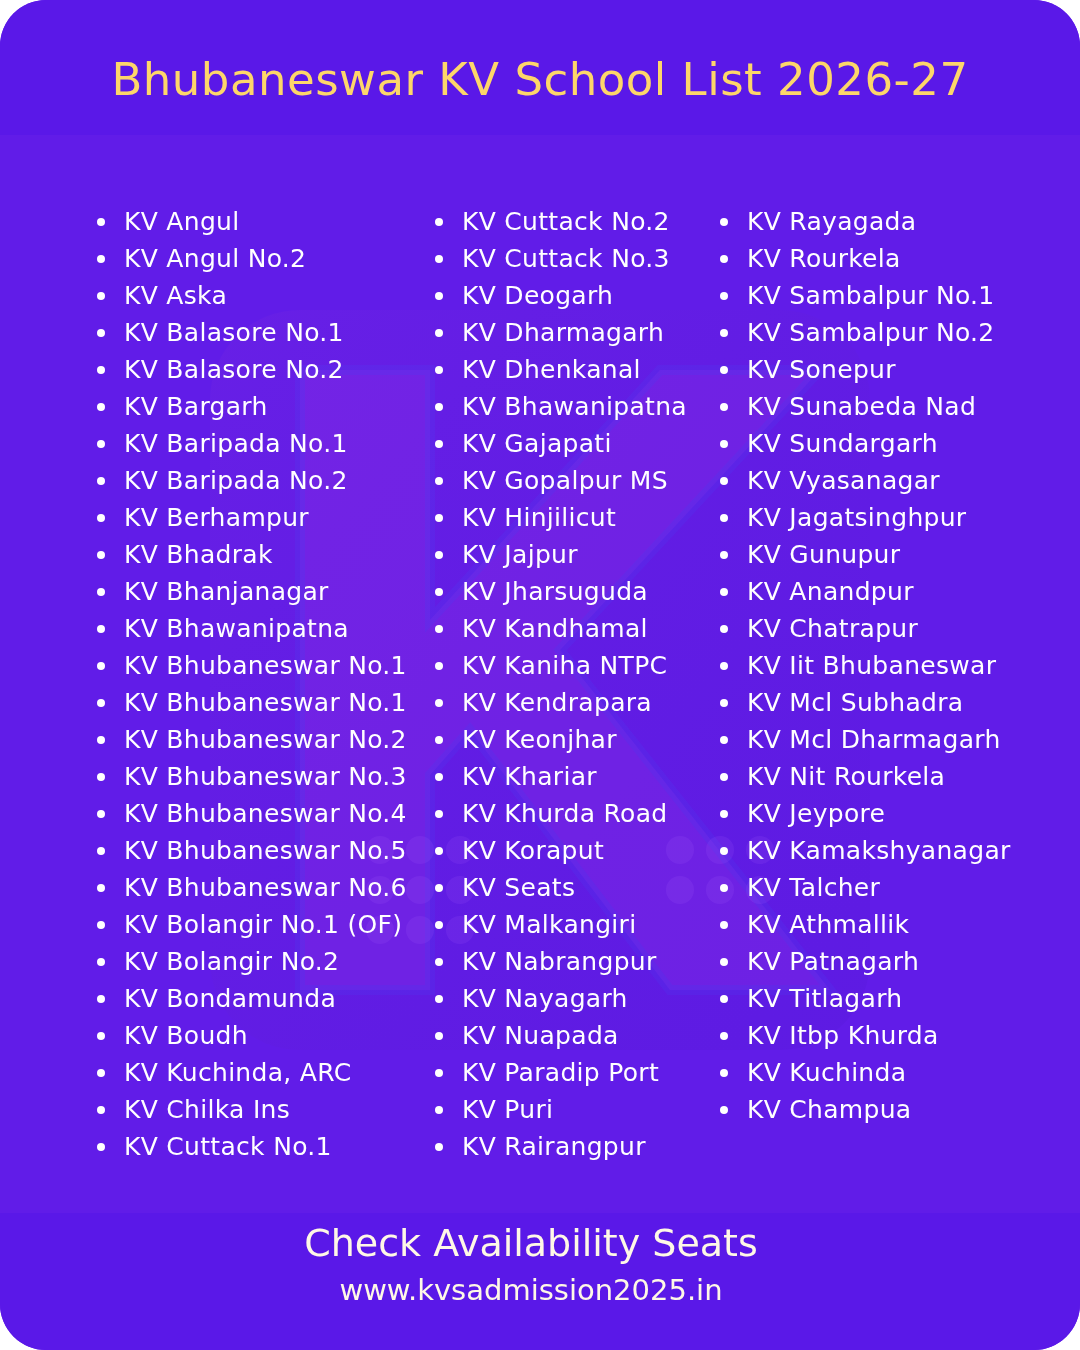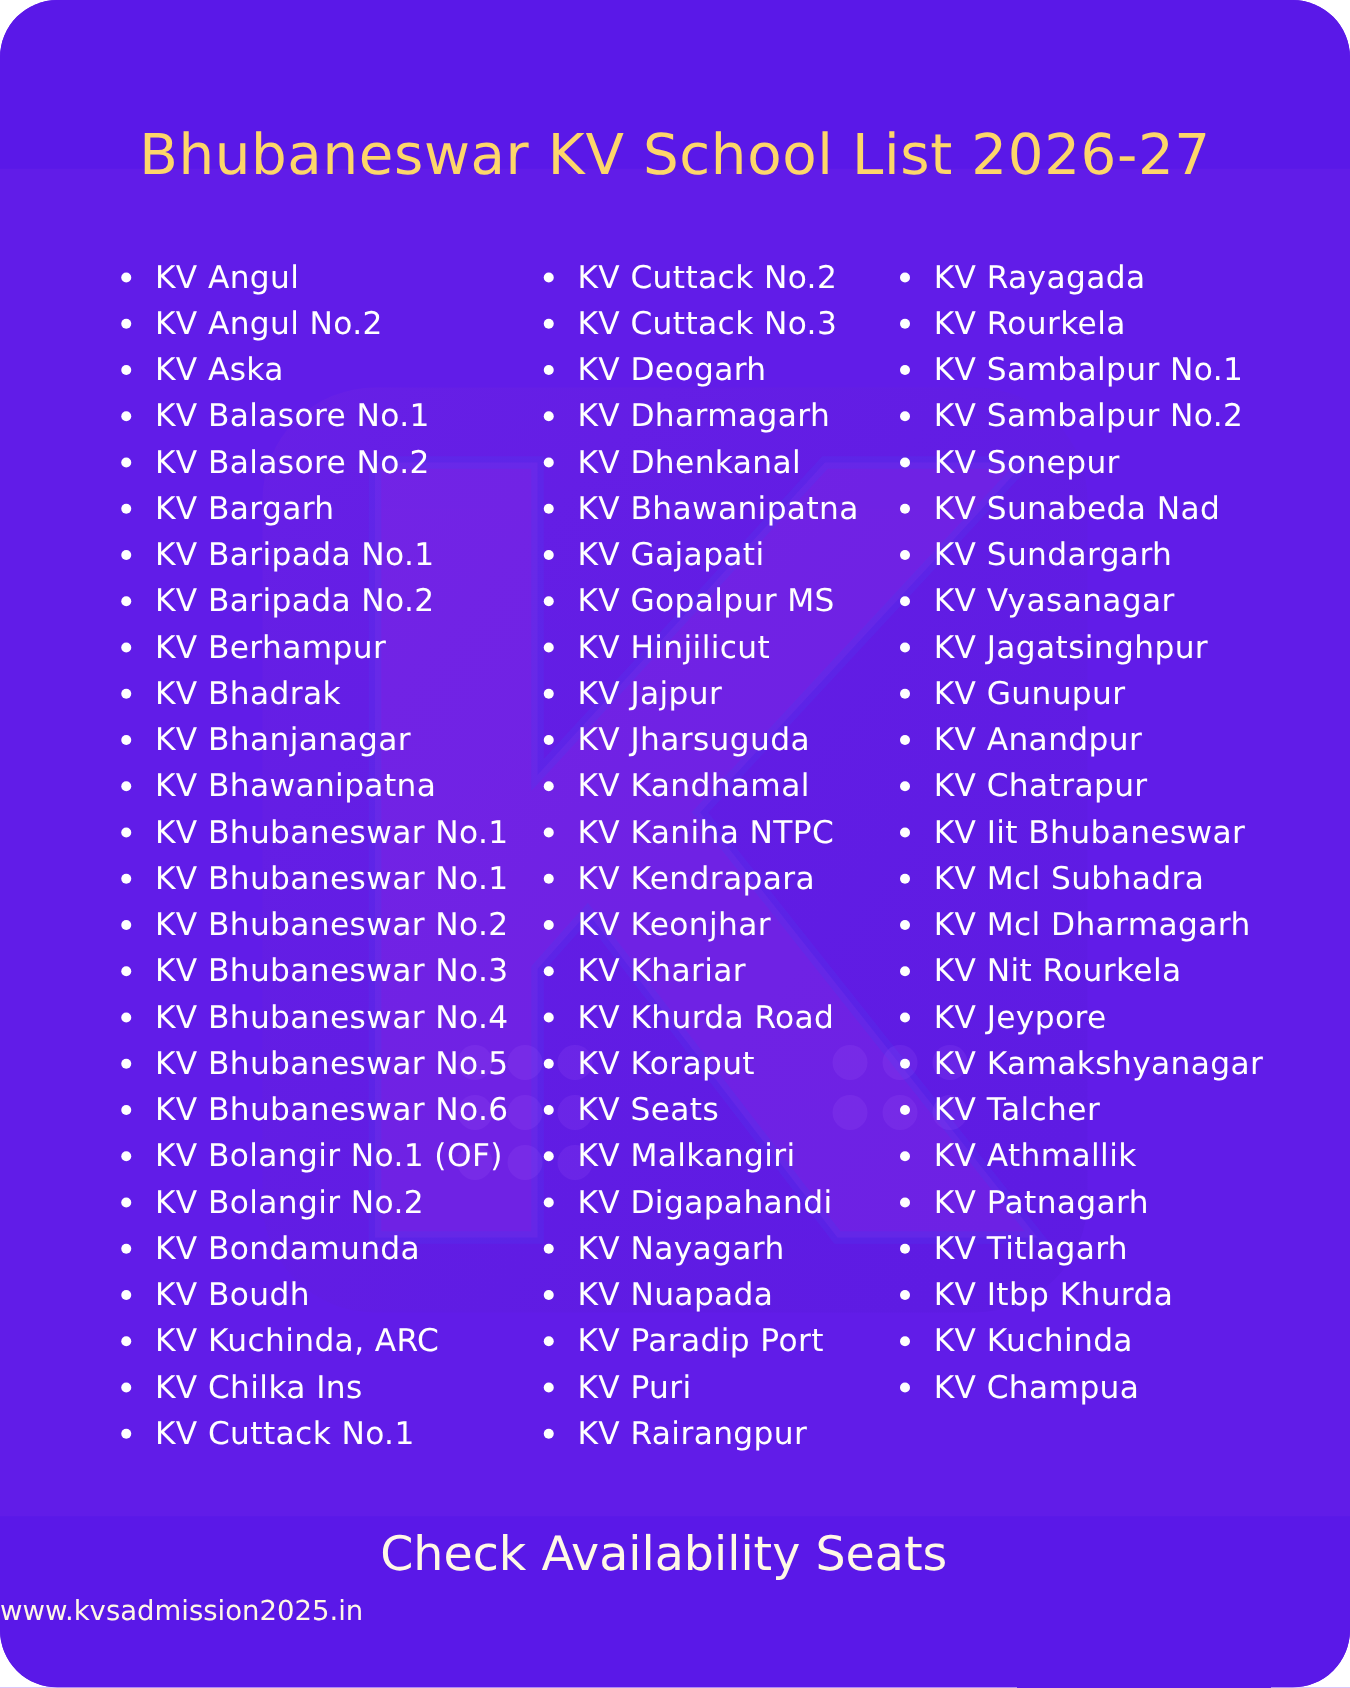--- a/index.html
+++ b/index.html
@@ -47,21 +47,20 @@
     .title {
       position: absolute;
       left: 0; top: 52px;
       width: 1080px;
       text-align: center;
       color: #fdd66a;
       font-size: 45px;
       font-weight: 500;
       letter-spacing: 0.5px;
       line-height: 56px;
-      margin-top: 44px;
     }
     .subtitle {
       position: absolute;
       left: 0; top: 130px;
       width: 1068px;
       text-align: center;
       color: #fdd66a;
       font-size: 36px;
       font-weight: 500;
       line-height: 46px;
@@ -107,23 +106,23 @@
       text-align: center;
       color: #fff8e6;
       font-size: 38px;
       font-weight: 500;
       line-height: 50px;
     }
     .url {
       position: absolute;
       left: 0; top: 1270px;
       width: 1062px;
-      text-align: left;
+      text-align: center;
       color: #fff8e6;
-      font-size: 22px;
+      font-size: 29px;
       line-height: 40px;
     }
   </style>
 </head>
 <body>
 
 <div class="card">
   <div class="header-band"></div>
   <div class="footer-band"></div>
 
@@ -340,21 +339,21 @@
     <li>
         <span class="bullet"></span>
         <span class="label">KV Seats</span>
       </li>
     <li>
         <span class="bullet"></span>
         <span class="label">KV Malkangiri</span>
       </li>
     <li>
         <span class="bullet"></span>
-        <span class="label">KV Digapahandi</span>
+        <span class="label">KV Nabrangpur</span>
       </li>
     <li>
         <span class="bullet"></span>
         <span class="label">KV Nayagarh</span>
       </li>
     <li>
         <span class="bullet"></span>
         <span class="label">KV Nuapada</span>
       </li>
     <li>

